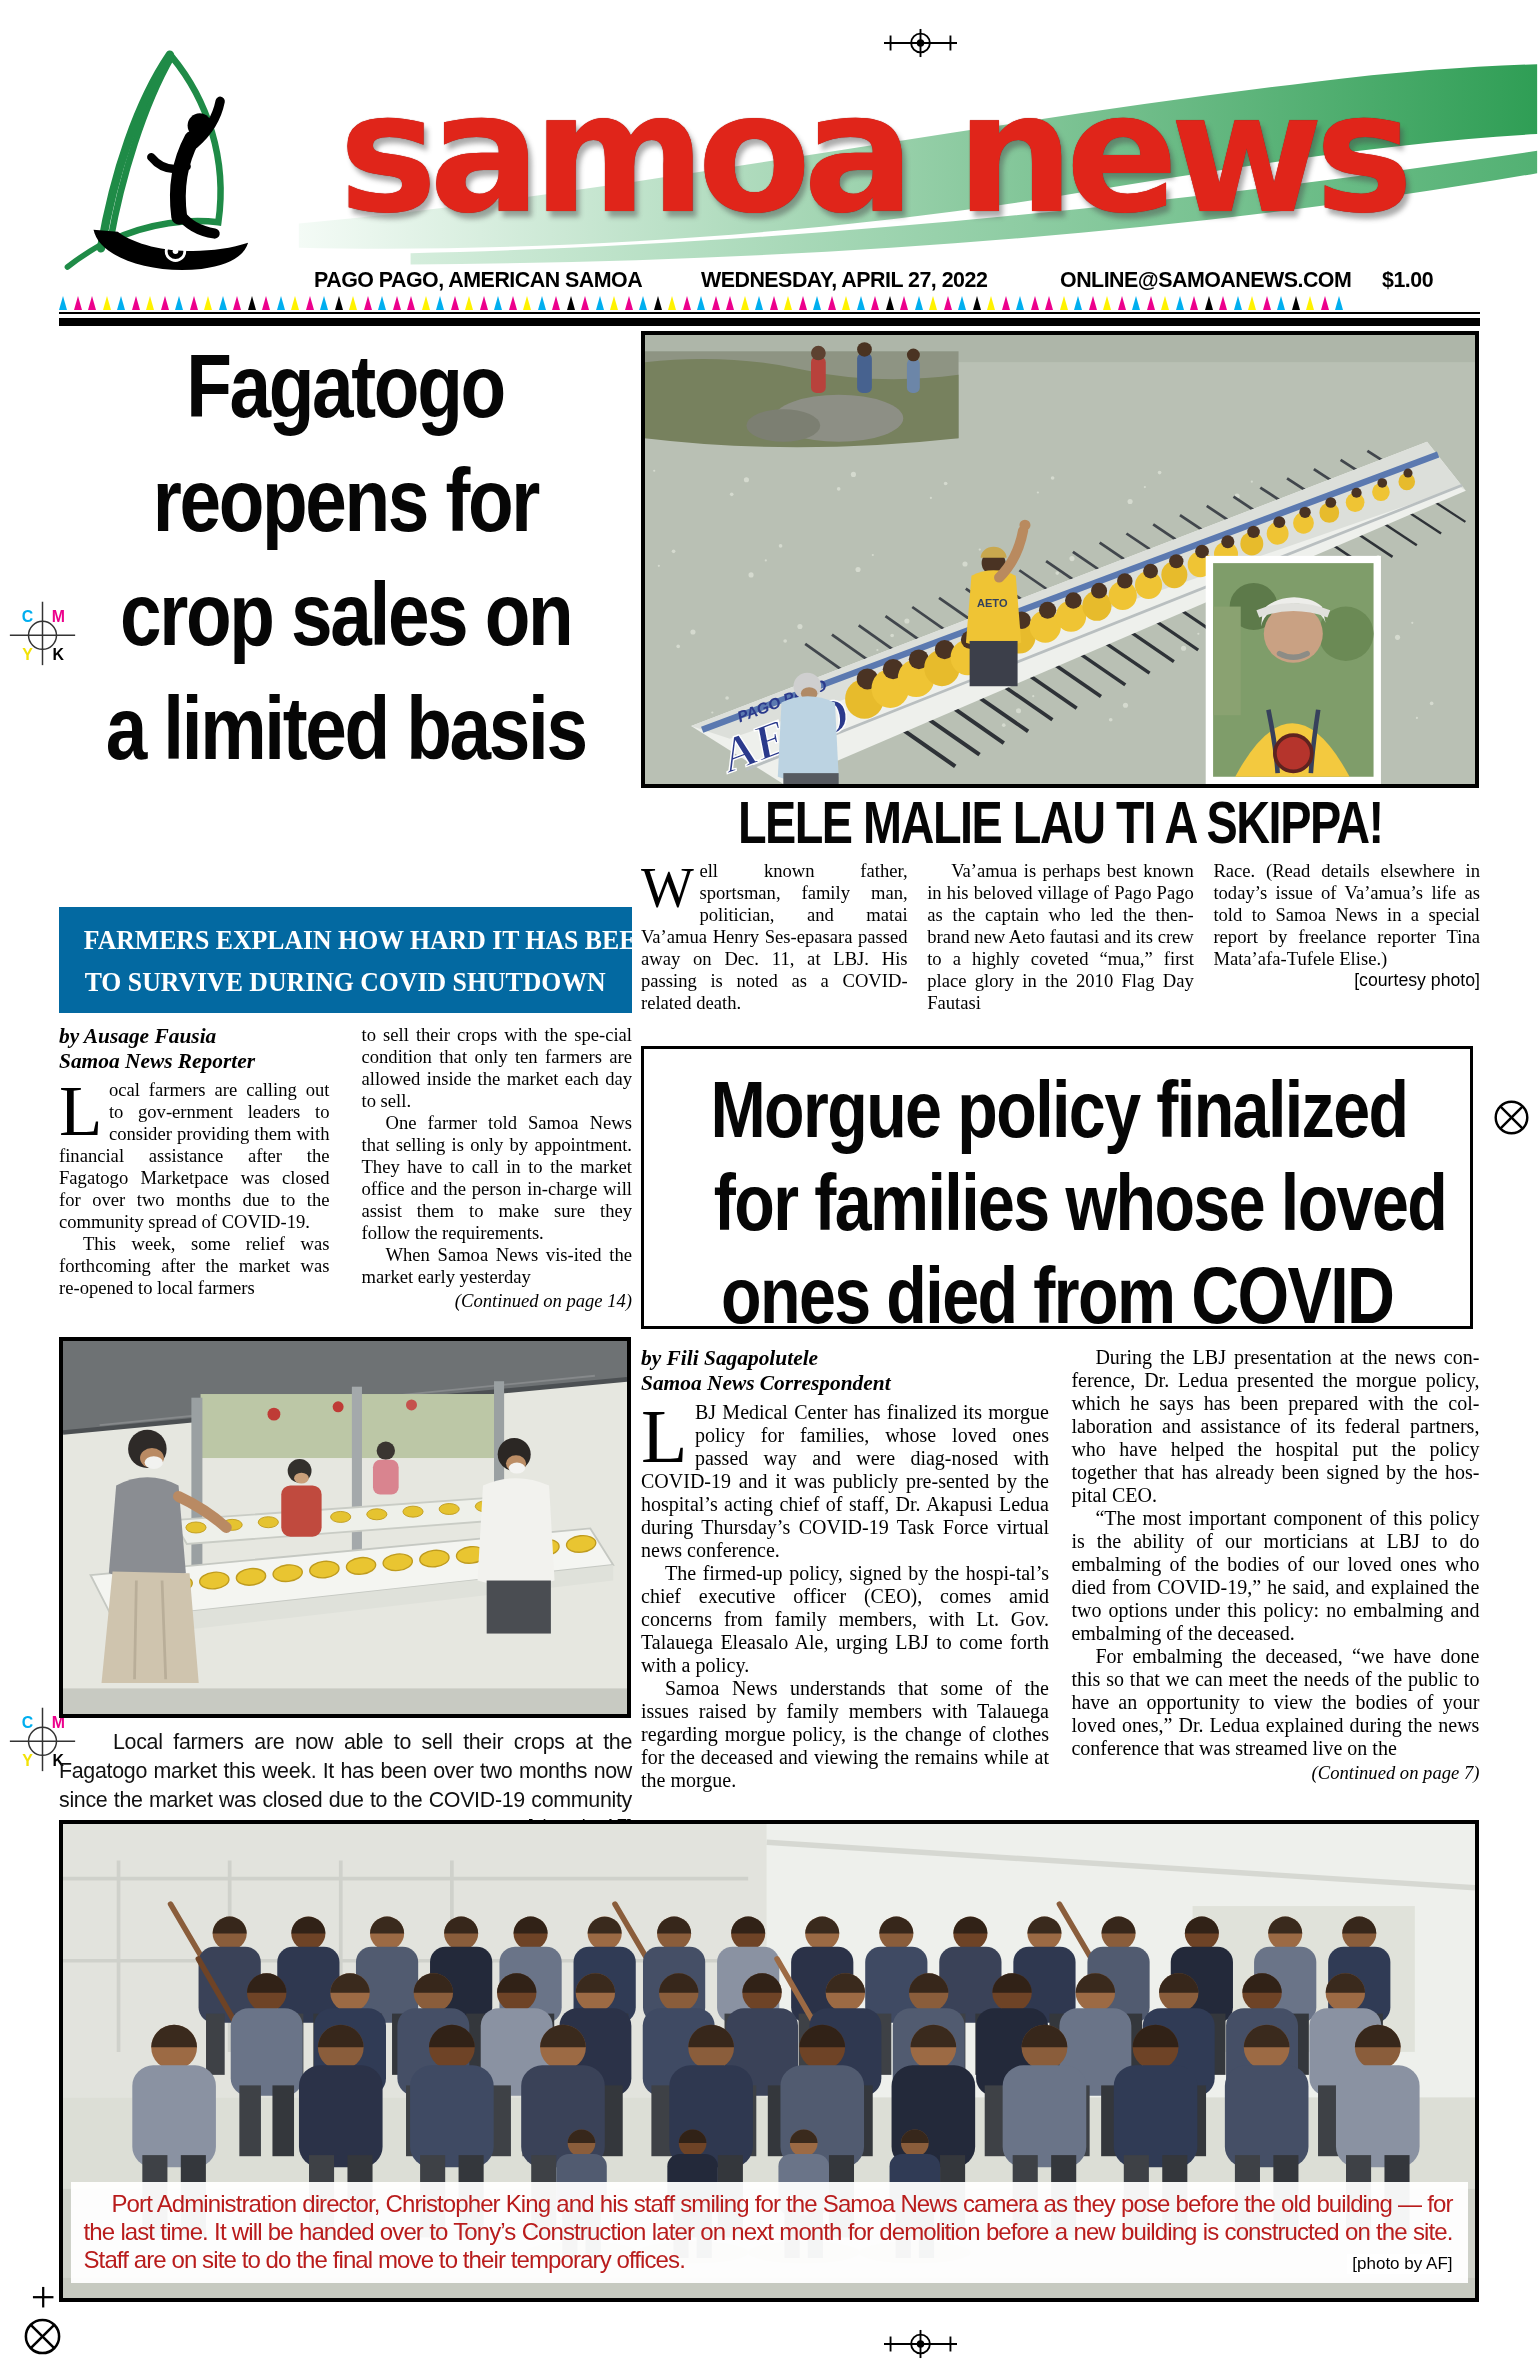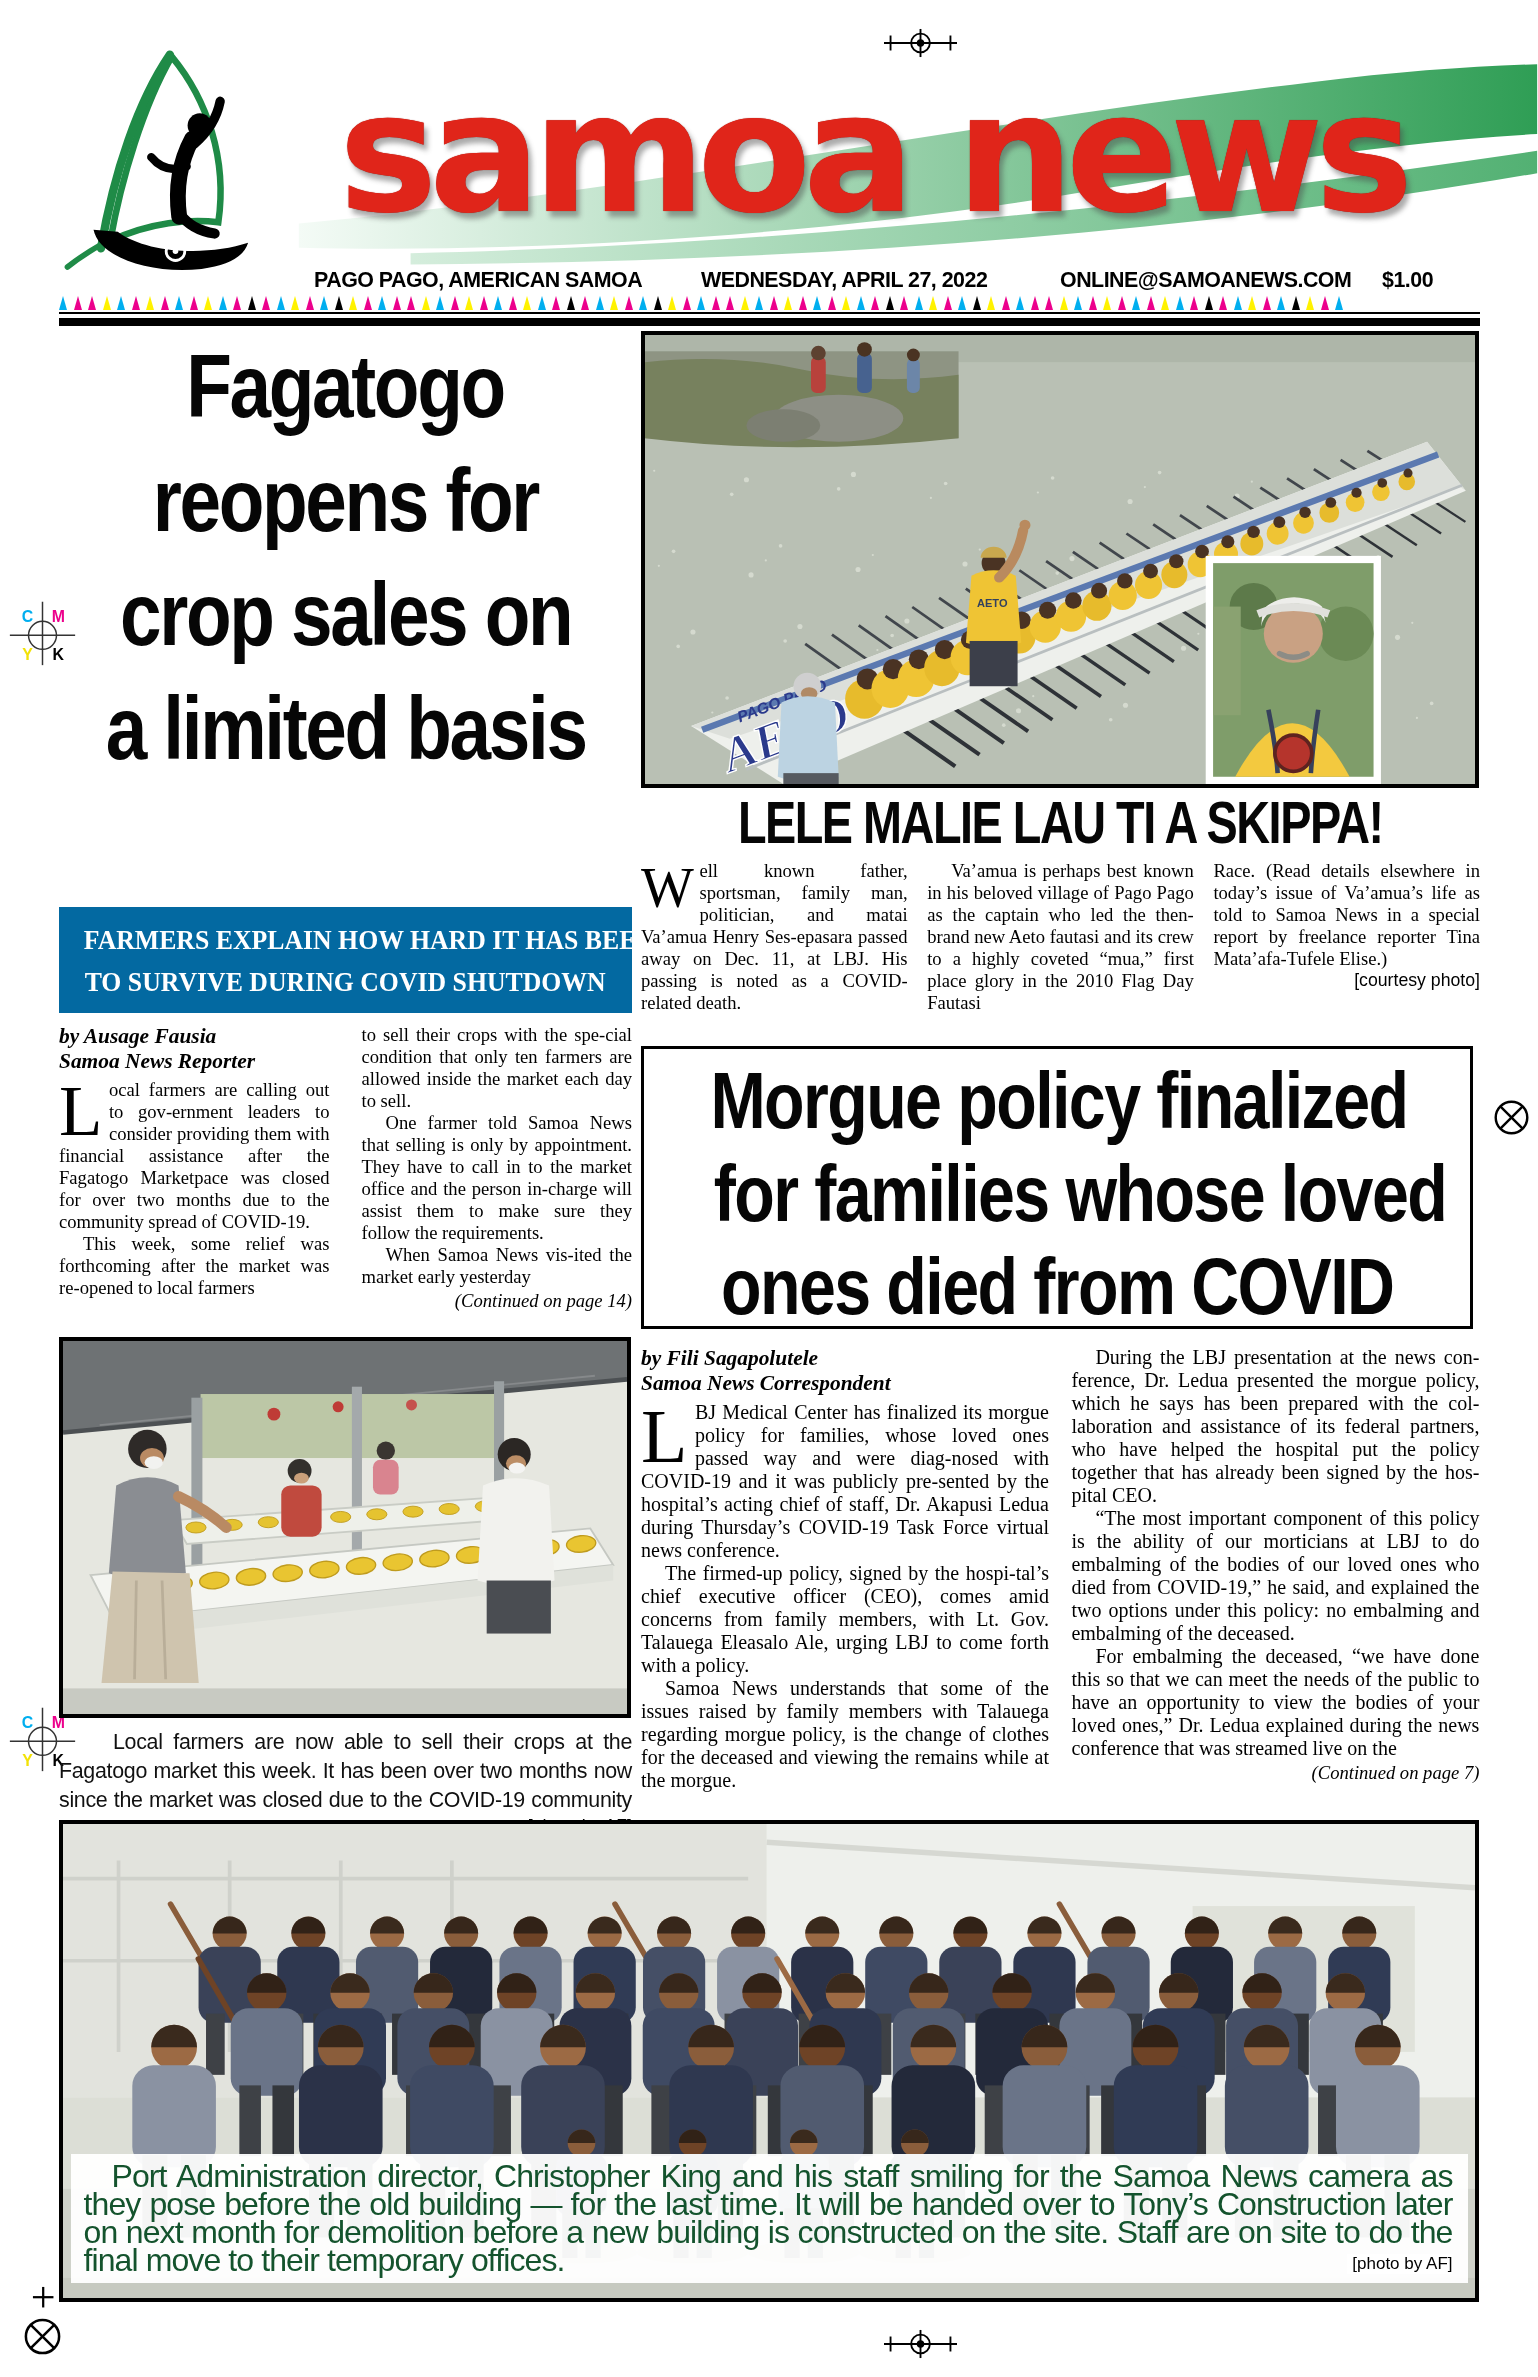--- a/index.html
+++ b/index.html
@@ -45,22 +45,22 @@
   .dc-w{font-size:56px;line-height:47px;padding:4.7px 5.6px 0 0;}
   .dc-lm{font-size:76px;line-height:58px;padding:6.5px 7.5px 0 0;}
   .contd{text-align:right;font-style:italic;font-size:18.6px;line-height:22.4px;margin-top:1.9px;}
   .credit-sans{font-family:"Liberation Sans",sans-serif;font-size:17.7px;text-align:right;}
 
   
   .photo{border:4.7px solid #000;box-shadow:inset 0 0 0 2.8px #fff, inset 0 0 0 4.7px #1a1a1a;background:#c4c9bd;}
   .photo svg{display:block;width:100%;height:100%;}
   .cap-market{font-family:"Liberation Sans",sans-serif;font-size:21.4px;line-height:29px;
       text-align:justify;text-indent:54px;letter-spacing:-0.3px;color:#111;}
-  .cap-bottom{font-family:"Liberation Sans",sans-serif;font-size:32px;line-height:28px;
-      letter-spacing:-0.9px;text-align:justify;text-indent:28px;color:#14532d;}
+  .cap-bottom{font-family:"Liberation Sans",sans-serif;font-size:24px;line-height:28px;
+      letter-spacing:-0.9px;text-align:justify;text-indent:28px;color:#b91c1c;}
   .caption-band{position:absolute;left:7.5px;right:7.5px;bottom:15px;background:rgba(255,255,255,.95);
       padding:7.5px 15px 9.3px 13px;}
 
   
   .mark svg{display:block;}
 </style>
 </head>
 <body>
 
 <div class="page">
@@ -623,21 +623,21 @@
         <p class="first" style="text-indent:24px;">Va’amua is perhaps best known in his beloved village of Pago Pago as the captain who led the then- brand new Aeto fautasi and its crew to a highly coveted “mua,” first place glory in the 2010 Flag Day Fautasi</p>
       </div>
       <div class="bodytxt" style="width:267px;">
         <p class="first">Race. (Read details elsewhere in today’s issue of Va’amua’s life as told to Samoa News in a special report by freelance reporter Tina Mata’afa-Tufele Elise.)</p>
         <div class="credit-sans">[courtesy photo]</div>
       </div>
     </div>
   </section>
 
   <section>
-    <div class="abs hl hl-morgue" style="left:641px;top:1046px;width:832px;height:283px;border:3.7px solid #000;padding-top:5px;box-sizing:border-box;">
+    <div class="abs hl hl-morgue" style="left:641px;top:1046px;width:832px;height:283px;border:3.7px solid #000;padding-top:14px;box-sizing:border-box;">
       <span class="ln"><span class="cond">Morgue policy finalized</span></span>
       <span class="ln"><span class="cond">for families whose loved</span></span>
       <span class="ln"><span class="cond">ones died from COVID</span></span>
     </div>
 
     <div class="abs bodycols sz-m" style="left:641px;top:1346px;width:839px;height:462px;gap:22.4px;overflow:hidden;">
       <div class="bodytxt" style="width:408px;">
         <div class="byline">by Fili Sagapolutele</div>
         <div class="byline" style="margin-top:-4.7px;">Samoa News Correspondent</div>
         <p class="first"><span class="dropcap dc-lm">L</span><span>BJ Medical Center has finalized its morgue policy for families, whose loved ones passed way and were diag-nosed with COVID-19 and it was publicly pre-sented by the hospital’s acting chief of staff, Dr. Akapusi Ledua during Thursday’s COVID-19 Task Force virtual news conference.</span></p>

